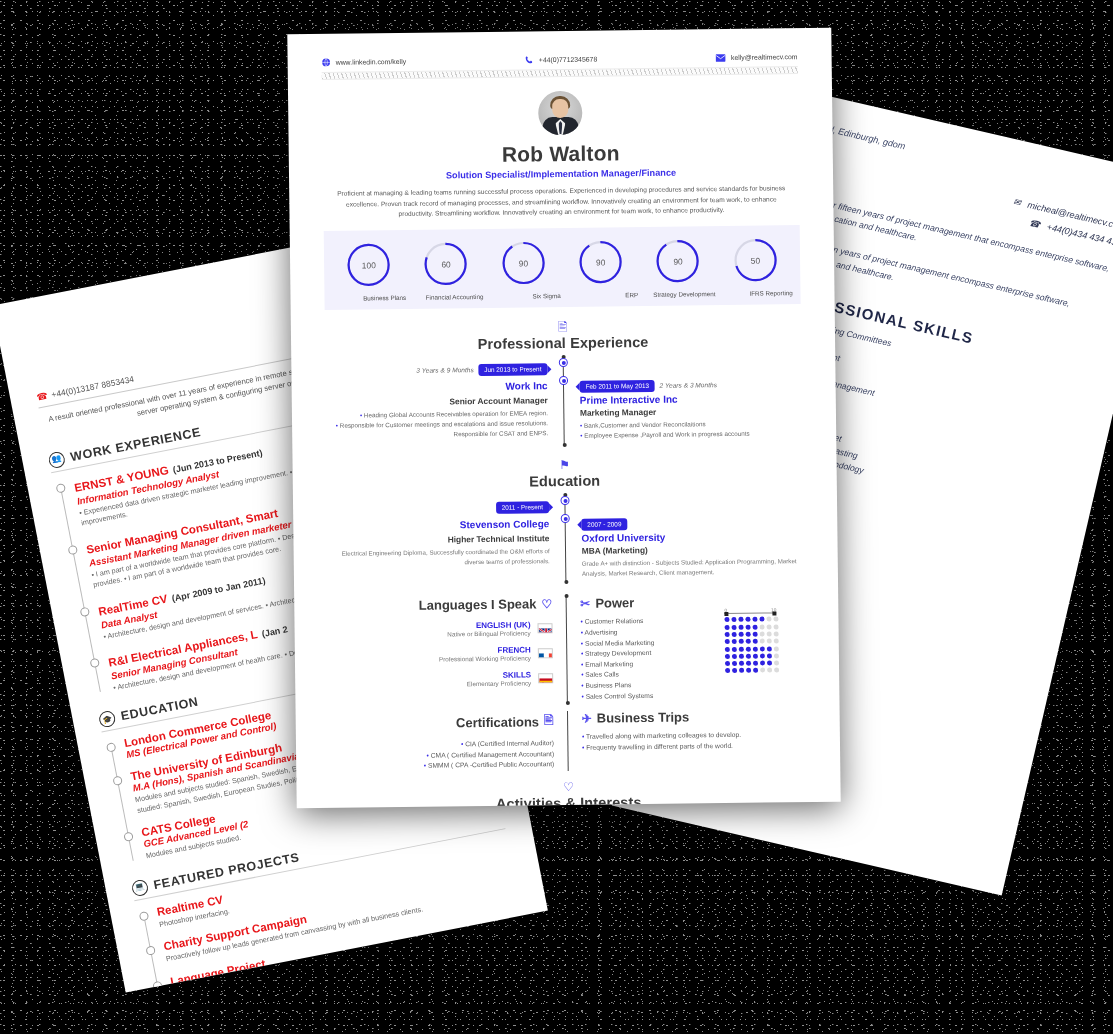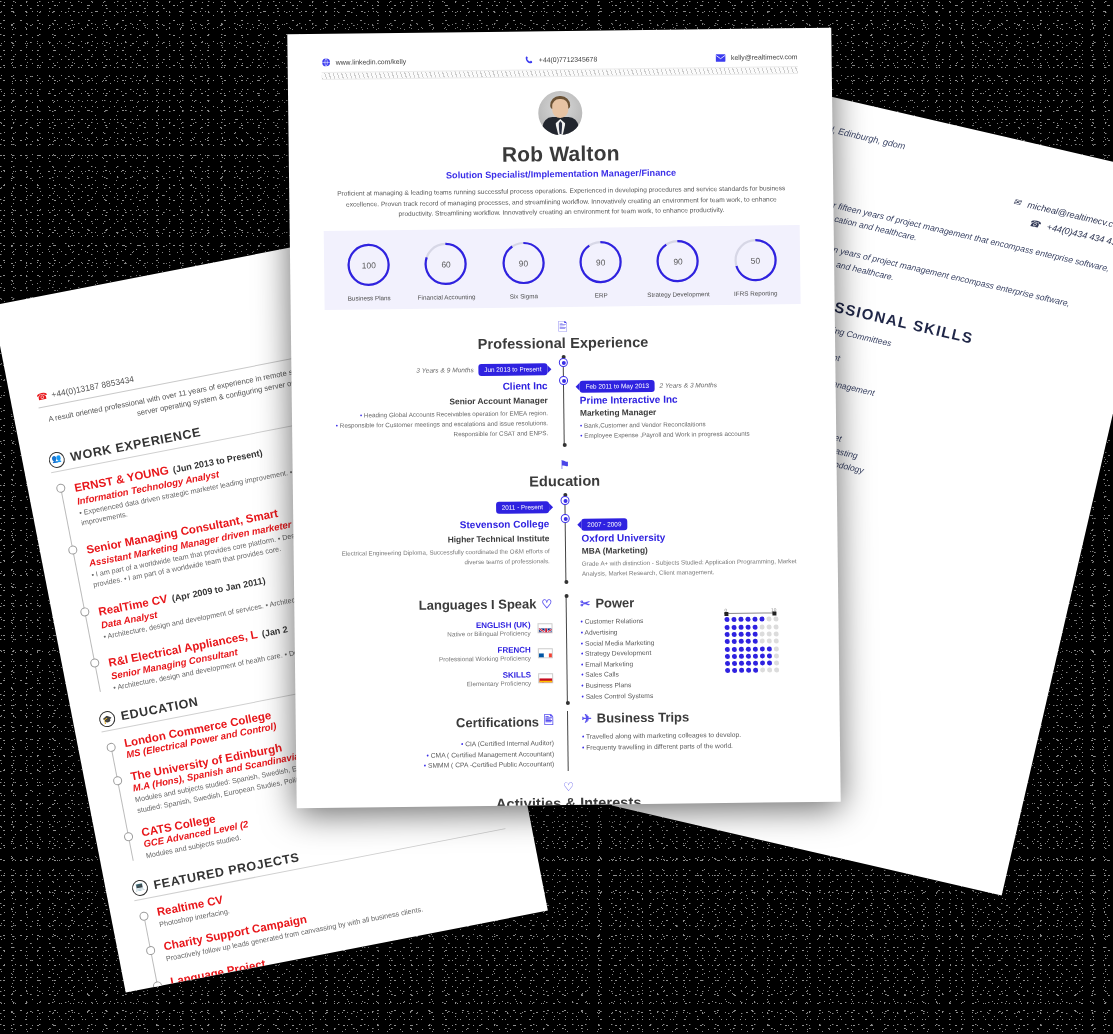--- a/index.html
+++ b/index.html
@@ -123,21 +123,21 @@
   .m-photo .tie{position:absolute;left:20px;bottom:1px;width:4px;height:13px;background:#2b3040;clip-path:polygon(50% 0,100% 22%,72% 100%,28% 100%,0 22%);}
 
   .m-name { text-align:center; font-size:21px; font-weight:bold; color:#3a3a3a; margin-top:7px; letter-spacing:.2px;}
   .m-title { text-align:center; font-size:9.2px; font-weight:bold; color:#3b2fe8; margin-top:3px;}
   .m-sum { text-align:center; font-size:6.6px; line-height:1.62; color:#5a5a5a; margin-top:7px; padding:0 8px;}
 
   .m-skillbar {
     background:#f2f1fd; margin-top:10px; padding:11px 6px 8px;
     display:flex; justify-content:space-around;
   }
-  .ring-wrap { text-align:center; width:74px; }
+  .ring-wrap { text-align:right; width:74px; }
   .ring { width:47px;height:47px;margin:0 auto;position:relative;}
   .ring svg{display:block;transform:rotate(-90deg);}
   .ring .val{
     position:absolute;inset:0;display:flex;align-items:center;justify-content:center;
     font-size:8.4px;color:#5a5a5a;
   }
   .ring-wrap .lbl{font-size:6.3px;color:#4f4f4f;margin-top:6px;display:block;}
 
   .m-sechead { text-align:center; margin-top:14px; }
   .m-sechead .ic { color:#4a45e8; font-size:12px; display:block; line-height:1; }
@@ -490,21 +490,21 @@
         <div class="tl-row" style="min-height:16px">
           <div class="tl-left">
             <span class="dur">3 Years &amp; 9 Months</span>
             <span class="pill l">Jun 2013 to Present</span>
           </div>
           <div class="node" style="top:1px"></div>
           <div class="tl-right"></div>
         </div>
         <div class="tl-row" style="min-height:14px">
           <div class="tl-left">
-            <span class="org">Client Inc</span>
+            <span class="org">Work Inc</span>
           </div>
           <div class="node" style="top:1px"></div>
           <div class="tl-right">
             <span class="pill r">Feb 2011 to May 2013</span>
             <span class="dur">2 Years &amp; 3 Months</span>
           </div>
         </div>
         <div class="tl-row">
           <div class="tl-left">
             <div class="pos">Senior Account Manager</div>

